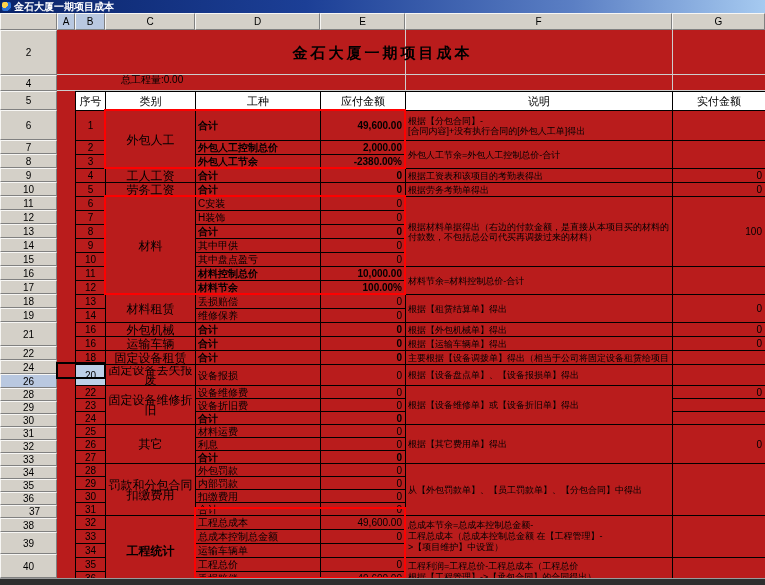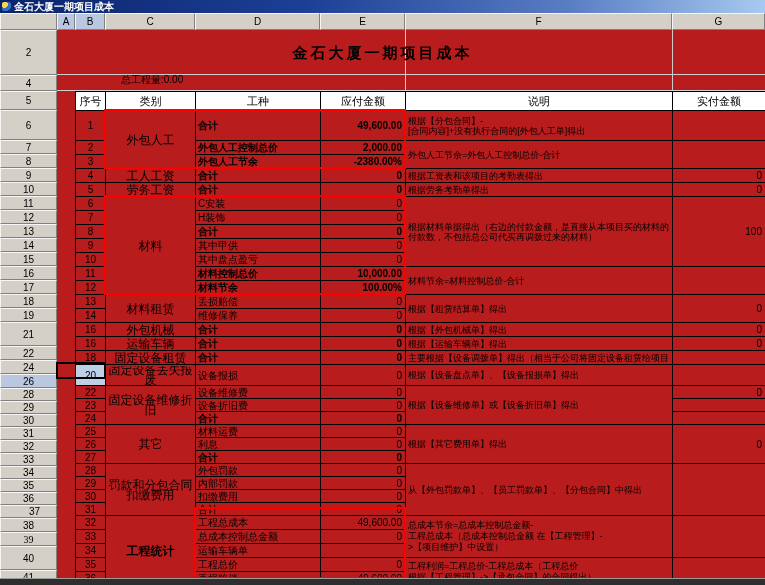--- a/index.html
+++ b/index.html
@@ -106,21 +106,21 @@
       <div class="rowhdr" style="height: 13px;">29</div>
       <div class="rowhdr" style="height: 13px;">30</div>
       <div class="rowhdr" style="height: 13px;">31</div>
       <div class="rowhdr" style="height: 13px;">32</div>
       <div class="rowhdr" style="height: 13px;">33</div>
       <div class="rowhdr" style="height: 13px;">34</div>
       <div class="rowhdr" style="height: 13px;">35</div>
       <div class="rowhdr" style="height: 13px;">36</div>
       <div class="rowhdr" style="height: 13px; padding-left: 12px;">37</div>
       <div class="rowhdr" style="height: 14px;">38</div>
-      <div class="rowhdr" style="height: 14px; font-family: Liberation Serif, serif;">39</div>
+      <div class="rowhdr" style="height: 22px;">39</div>
       <div class="rowhdr" style="height: 24px;">40</div>
       <div class="rowhdr" style="height: 14px;">41</div>
       <div class="rowhdr" style="height: 14px;">42</div>
     </div>
 
   <div class="gridh" style="left:57px; top:74px; width:708px"></div>
   <div class="gridh" style="left:57px; top:90px; width:708px"></div>
   <div class="gridv" style="left:405px; top:30px; height:61px"></div>
   <div class="gridv" style="left:672px; top:30px; height:61px"></div>
 

